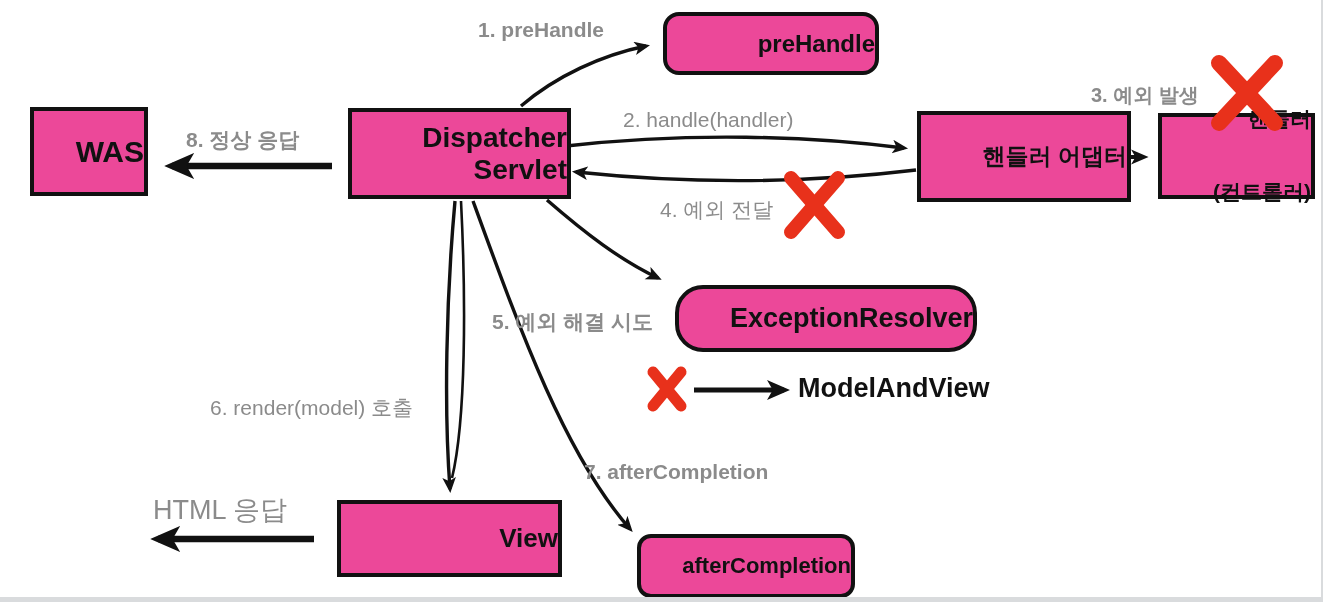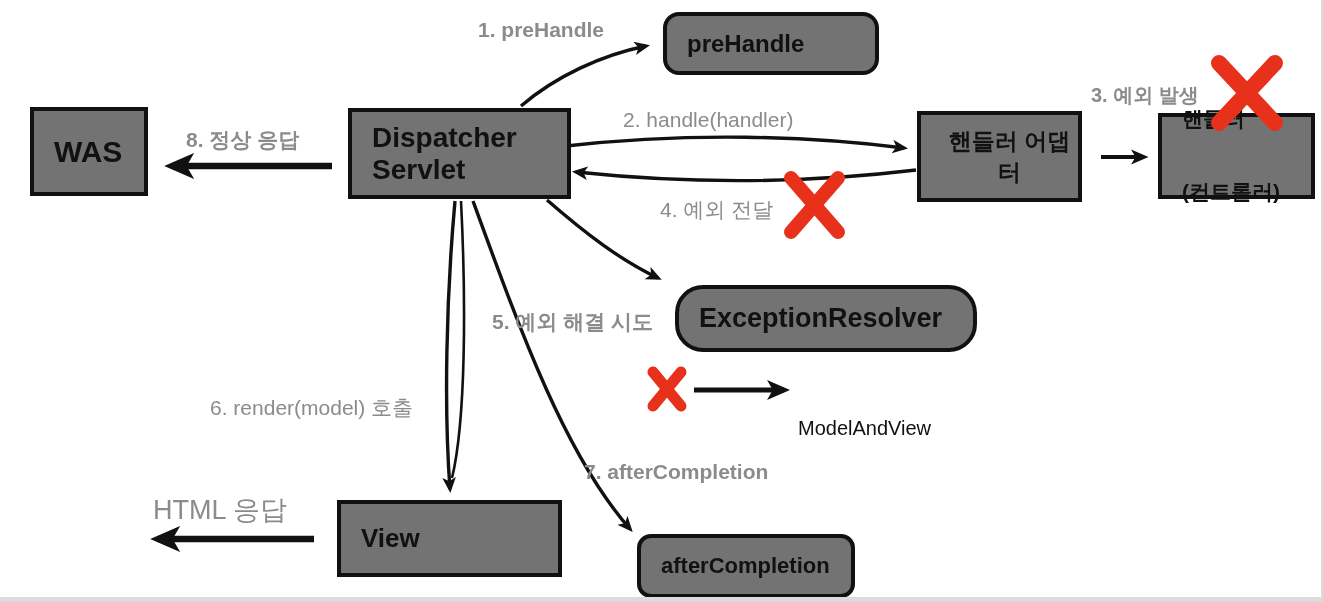--- a/index.html
+++ b/index.html
@@ -5,38 +5,38 @@
   html,body{margin:0;padding:0;background:#ffffff;}
   body{font-family:"Liberation Sans","DejaVu Sans",sans-serif;}
   #stage{
     position:relative;width:1323px;height:602px;background:#ffffff;
     overflow:hidden;
   }
   svg.layer{position:absolute;left:0;top:0;pointer-events:none;}
   #arrows{z-index:1;}
   #xmarks{z-index:3;}
   .node{
-    position:absolute;z-index:2;background:#737373;border:4px solid #111111;
-    display:flex;flex-direction:column;align-items:flex-start;justify-content:center;
-    font-weight:bold;color:#111111;text-align:center;box-sizing:border-box;padding-left:20px;
+    position:absolute;z-index:2;background:#ec4899;border:4px solid #111111;
+    display:flex;flex-direction:column;align-items:flex-end;justify-content:center;
+    font-weight:bold;color:#111111;text-align:center;box-sizing:border-box;
   }
   .rounded{border-radius:16px;}
   .lbl{
     position:absolute;z-index:2;color:#8b8b8b;white-space:nowrap;
   }
   .lbl.bold{font-weight:bold;}
   .mav{
-    position:absolute;z-index:2;color:#111111;font-weight:normal;
-    font-size:20px;white-space:nowrap;margin-top:44px;
+    position:absolute;z-index:2;color:#111111;font-weight:bold;
+    font-size:27px;white-space:nowrap;
   }
   
   #n-was{left:30px;top:107px;width:118px;height:89px;font-size:30px;}
   #n-dispatcher{left:348px;top:108px;width:223px;height:91px;font-size:28px;line-height:1.12;}
   #n-prehandle{left:663px;top:12px;width:216px;height:63px;font-size:24px;}
-  #n-adapter{left:917px;top:111px;width:165px;height:91px;font-size:23px;}
+  #n-adapter{left:917px;top:111px;width:214px;height:91px;font-size:23px;}
   #n-handler{left:1158px;top:113px;width:157px;height:86px;font-size:21px;line-height:1.18;gap:48px;}
   #n-excres{left:675px;top:285px;width:302px;height:67px;font-size:27px;border-radius:28px;}
   #n-view{left:337px;top:500px;width:225px;height:77px;font-size:26px;}
   #n-aftercompletion{left:637px;top:534px;width:218px;height:64px;font-size:22px;border-radius:14px;}
   
   #l-step1{left:478px;top:18px;font-size:21px;}
   #l-step2{left:623px;top:108px;font-size:21px;}
   #l-step3{left:1091px;top:82px;font-size:20px;}
   #l-step4{left:660px;top:196px;font-size:21px;}
   #l-step5{left:492px;top:308px;font-size:21px;}

